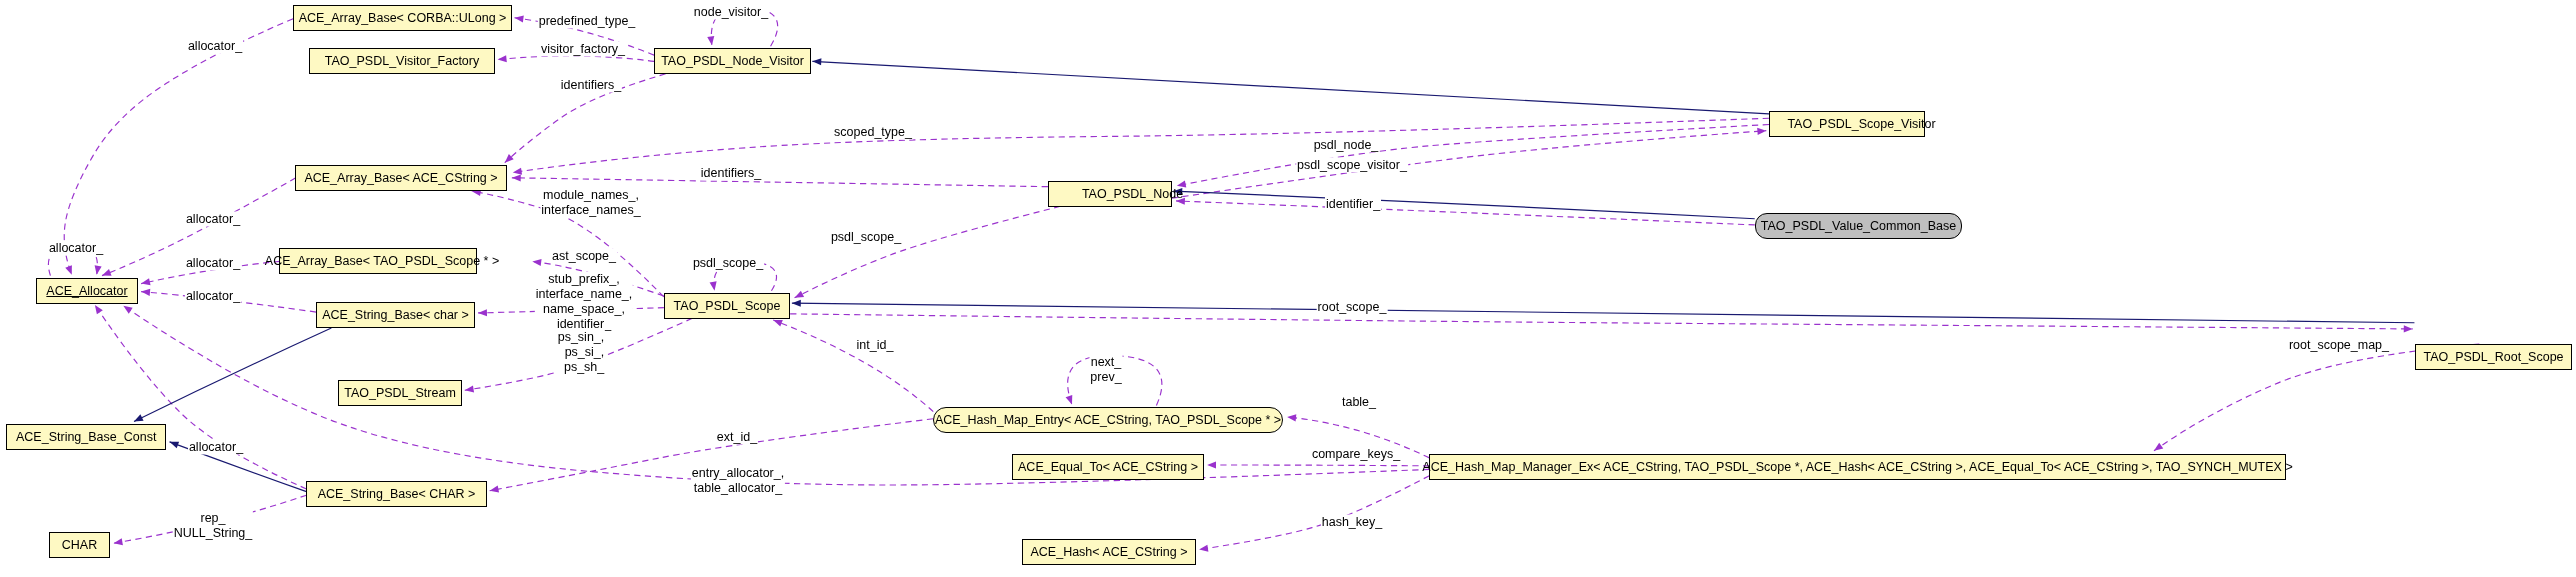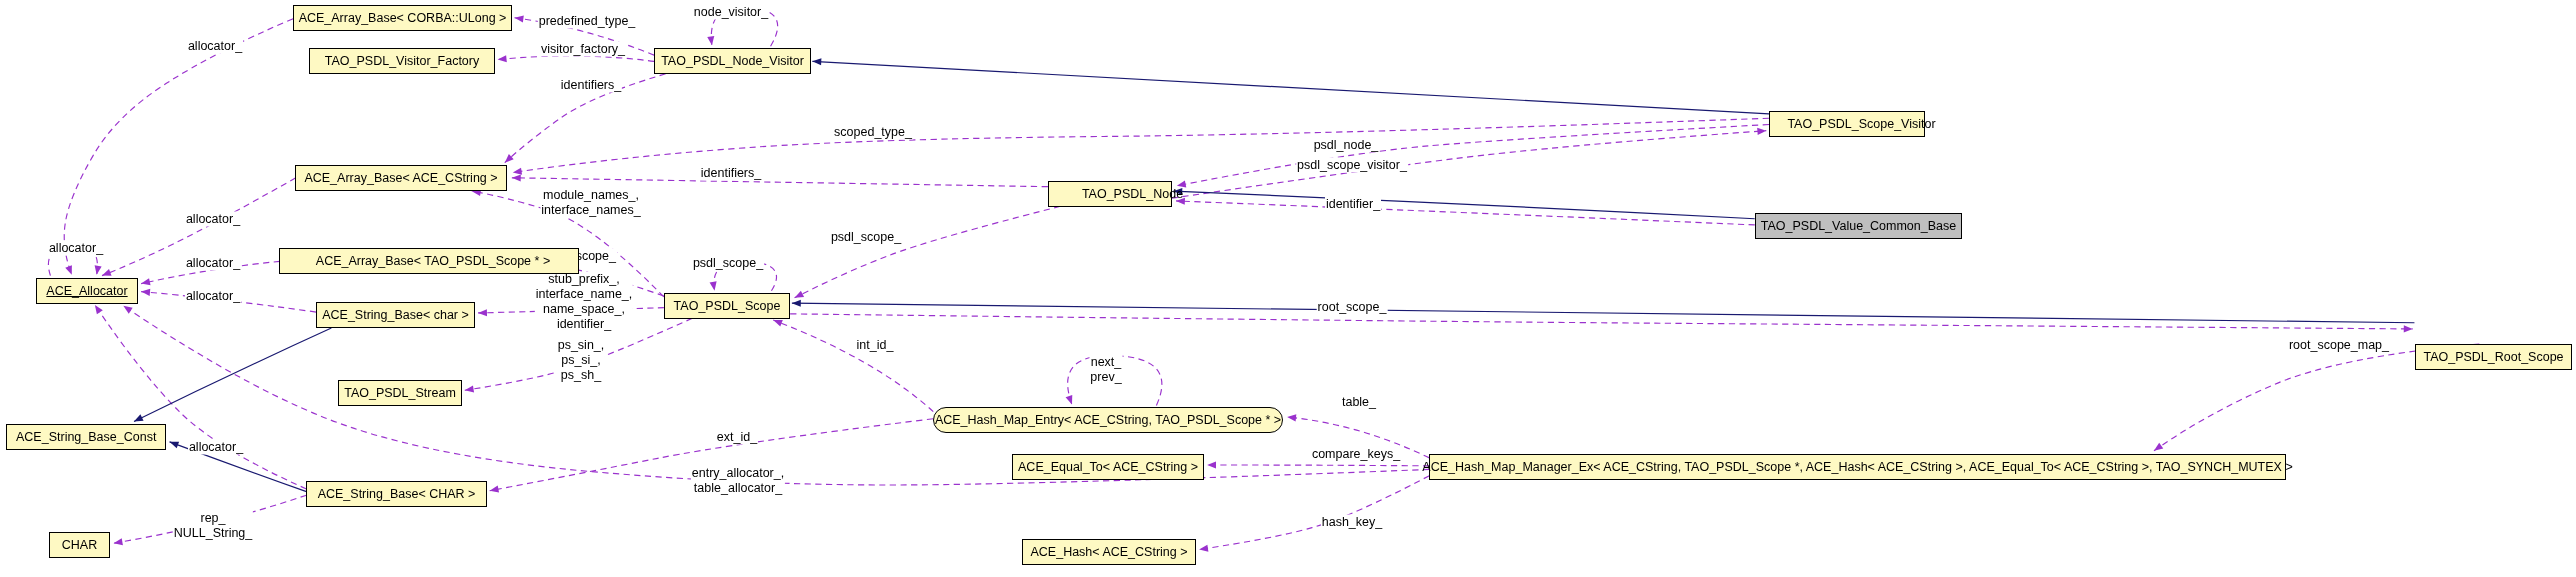--- a/index.html
+++ b/index.html
@@ -19,21 +19,21 @@
     justify-content: center;
     border: 0.9px solid #000000;
     background: #fef9c3;
     color: #000000;
     font-size: 12.5px;
     white-space: nowrap;
     box-sizing: border-box;
     cursor: pointer;
     z-index: 3;
   }
-  .node.highlighted { background: #bfbfbf; cursor: default; }
+  .node.highlighted { background: #bfbfbf; cursor: default; border-radius: 12px; }
   .edge-label {
     position: absolute;
     transform: translate(-50%, -50%);
     background: #ffffff;
     color: #000000;
     font-size: 12.5px;
     line-height: 1.2;
     white-space: pre-line;
     text-align: center;
     padding: 0 0.9px;
@@ -113,39 +113,39 @@
     <div class="edge-label" style="left: 728px; top: 263px;">psdl_scope_</div>
     <div class="edge-label" style="left: 584px; top: 256px;">ast_scope_</div>
     <div class="edge-label" style="left: 584px; top: 302px;">stub_prefix_,
 interface_name_,
 name_space_,
 identifier_</div>
     <div class="edge-label" style="left: 1352px; top: 307px;">root_scope_</div>
     <div class="edge-label" style="left: 875px; top: 345px;">int_id_</div>
     <div class="edge-label" style="left: 1106px; top: 370px;">next_
 prev_</div>
-    <div class="edge-label" style="left: 581px; top: 360px;">ps_sin_,
+    <div class="edge-label" style="left: 581px; top: 352px; text-align: right;">ps_sin_,
 ps_si_,
 ps_sh_</div>
     <div class="edge-label" style="left: 737px; top: 437px;">ext_id_</div>
     <div class="edge-label" style="left: 1359px; top: 402px; text-align: right;">table_</div>
     <div class="edge-label" style="left: 1356px; top: 454px;">compare_keys_</div>
     <div class="edge-label" style="left: 1352px; top: 522px;">hash_key_</div>
     <div class="edge-label" style="left: 2339px; top: 345px;">root_scope_map_</div>
     <div class="edge-label" style="left: 213px; top: 526px;">rep_
 NULL_String_</div>
     <div class="node" style="left: 293px; top: 5.3px; width: 219px; height: 26px;">ACE_Array_Base&lt; CORBA::ULong &gt;</div>
     <div class="node" style="left: 309px; top: 48px; width: 186px; height: 26px;">TAO_PSDL_Visitor_Factory</div>
     <div class="node" style="left: 654px; top: 48px; width: 157px; height: 26px;">TAO_PSDL_Node_Visitor</div>
     <div class="node" style="left: 1769px; top: 111px; width: 156px; height: 26px; padding-left: 29px;">TAO_PSDL_Scope_Visitor</div>
     <div class="node" style="left: 295px; top: 165px; width: 212px; height: 26px;">ACE_Array_Base&lt; ACE_CString &gt;</div>
     <div class="node" style="left: 1048px; top: 181px; width: 124px; height: 26px; padding-left: 45px;">TAO_PSDL_Node</div>
     <div class="node highlighted" style="left: 1755px; top: 213px; width: 207px; height: 26px;">TAO_PSDL_Value_Common_Base</div>
     <div class="node" style="left: 36px; top: 278px; width: 102px; height: 26px; text-decoration: underline;">ACE_Allocator</div>
-    <div class="node" style="left: 279px; top: 248px; width: 300px; height: 26px; padding-left: 8px;">ACE_Array_Base&lt; TAO_PSDL_Scope * &gt;</div>
+    <div class="node" style="left: 279px; top: 248px; width: 198px; height: 26px; padding-left: 8px;">ACE_Array_Base&lt; TAO_PSDL_Scope * &gt;</div>
     <div class="node" style="left: 316px; top: 302px; width: 159px; height: 26px;">ACE_String_Base&lt; char &gt;</div>
     <div class="node" style="left: 664px; top: 293px; width: 126px; height: 26px;">TAO_PSDL_Scope</div>
     <div class="node" style="left: 2415px; top: 318px; width: 157px; height: 26px; margin-top: 26px;">TAO_PSDL_Root_Scope</div>
     <div class="node" style="left: 338px; top: 380px; width: 124px; height: 26px;">TAO_PSDL_Stream</div>
     <div class="node" style="left: 933px; top: 407px; width: 350px; height: 26px; border-radius: 13px;">ACE_Hash_Map_Entry&lt; ACE_CString, TAO_PSDL_Scope * &gt;</div>
     <div class="node" style="left: 6.2px; top: 424px; width: 160px; height: 26px;">ACE_String_Base_Const</div>
     <div class="node" style="left: 1012px; top: 454px; width: 192px; height: 26px;">ACE_Equal_To&lt; ACE_CString &gt;</div>
     <div class="node" style="left: 1429px; top: 454px; width: 857px; height: 26px;">ACE_Hash_Map_Manager_Ex&lt; ACE_CString, TAO_PSDL_Scope *, ACE_Hash&lt; ACE_CString &gt;, ACE_Equal_To&lt; ACE_CString &gt;, TAO_SYNCH_MUTEX &gt;</div>
     <div class="node" style="left: 306px; top: 481px; width: 181px; height: 26px;">ACE_String_Base&lt; CHAR &gt;</div>
     <div class="node" style="left: 49px; top: 532px; width: 61px; height: 26px; text-align: right;">CHAR</div>

